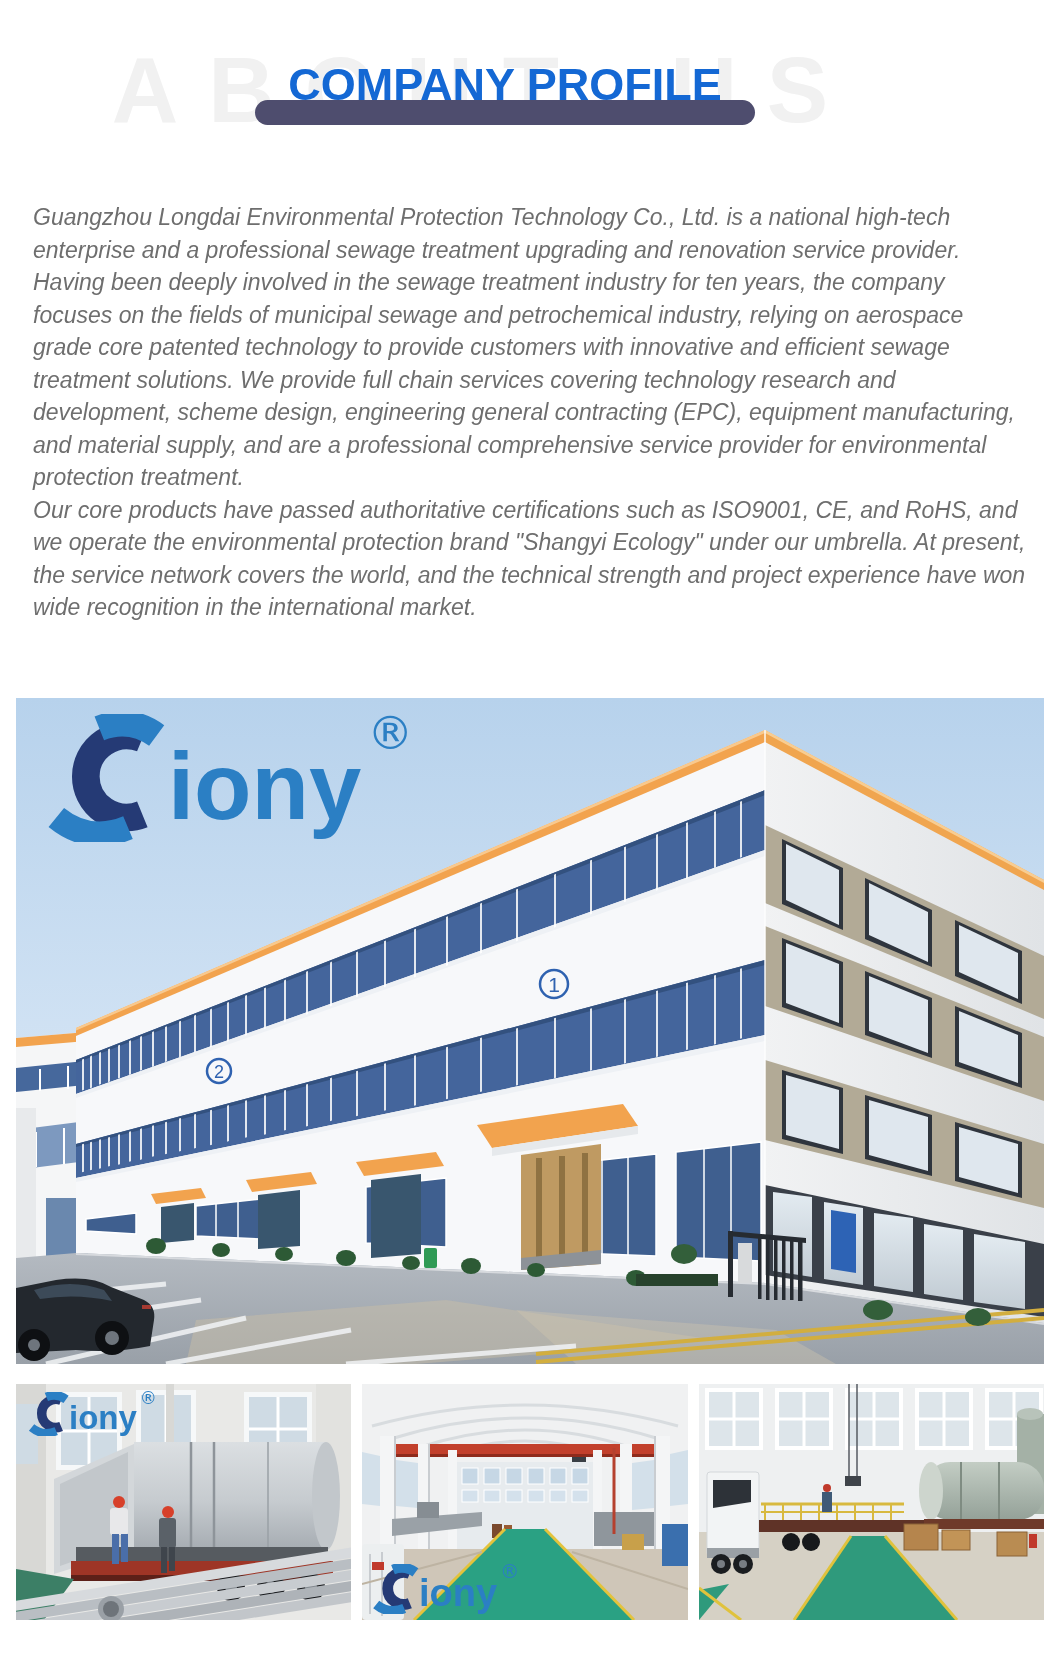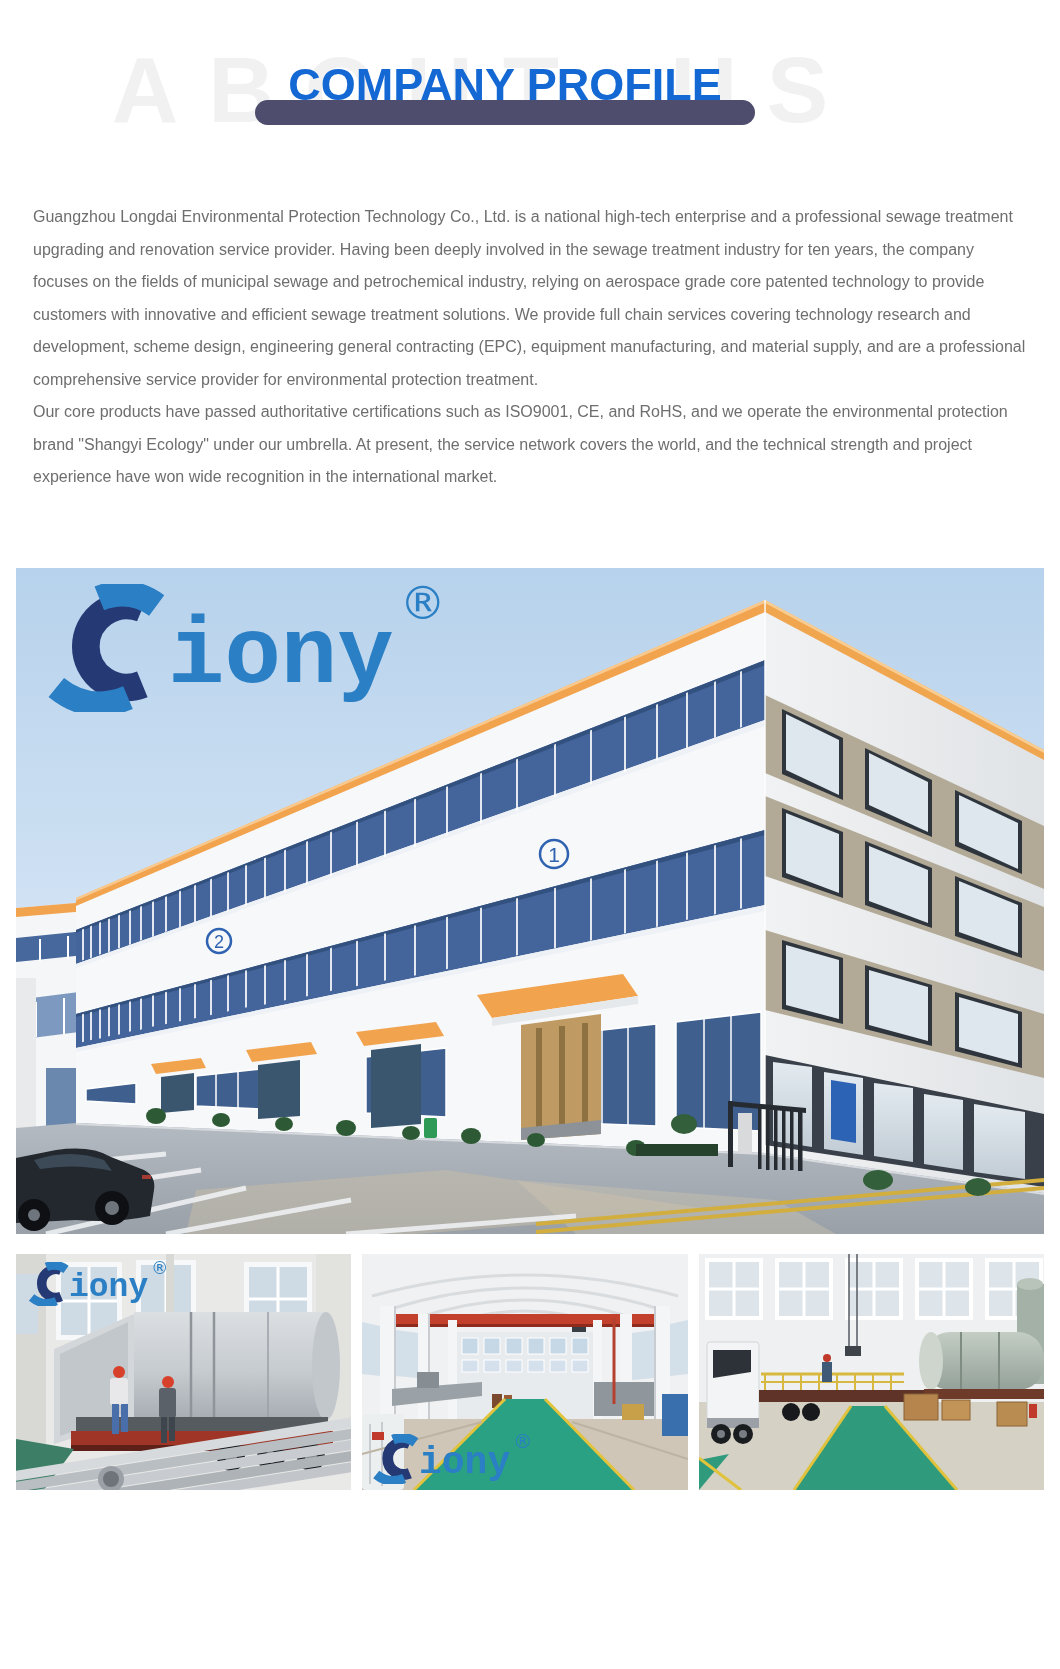--- a/index.html
+++ b/index.html
@@ -21,34 +21,34 @@
   .title-bar {
     position:absolute; left:0; top:58px; width:500px; height:25px;
     border-radius:13px; background:#4e4d6e;
   }
   .page-title {
     position:absolute; left:-60px; right:-60px; top:20px; text-align:center;
     font-size:45px; font-weight:800; color:#1468d4; letter-spacing:0; line-height:1;
   }
 
   
-  .about { margin:19px 34px 0 33px; font-size:16px; line-height:32.5px; color:#6e6e6e; }
+  .about { margin:19px 34px 0 33px; font-size:23px; line-height:32.5px; color:#6e6e6e;font-style:italic; }
   .about p { margin:0; }
 
   
   .main-photo { position:relative; margin:74px 16px 0 16px; width:1028px; height:666px; overflow:hidden; }
   .scene { position:absolute; left:0; top:0; width:100%; height:100%; display:block; }
 
   .gallery { display:flex; justify-content:space-between; margin:20px 16px 0 16px; }
   .gphoto { position:relative; height:236px; overflow:hidden; }
   .gp1 { width:335px; } .gp2 { width:326px; } .gp3 { width:345px; }
 
   
   .logo { position:absolute; display:flex; align-items:flex-start; line-height:1; }
-  .logo .txt { font-family:Liberation Mono, monospace; font-weight:700; color:#2b7fc4; }
+  .logo .txt { font-family:Liberation Sans, sans-serif; font-weight:700; color:#2b7fc4; }
   .logo .reg { font-family:"DejaVu Sans", sans-serif; color:#2b7fc4; font-weight:400; }
   .logo-main { top:16px; left:22px; }
   .logo-main .sgl { width:138px; height:128px; }
   .logo-main .txt { font-size:94px; margin:26px 0 0 -8px; }
   .logo-main .reg { font-size:46px; margin:-4px 0 0 6px; }
   .logo-g1 { top:8px; left:10px; }
   .logo-g1 .sgl { width:46px; height:44px; }
   .logo-g1 .txt { font-size:33px; margin:9px 0 0 -3px; }
   .logo-g1 .reg { font-size:17px; margin:-2px 0 0 3px; }
   .logo-g2 { bottom:6px; left:8px; }

